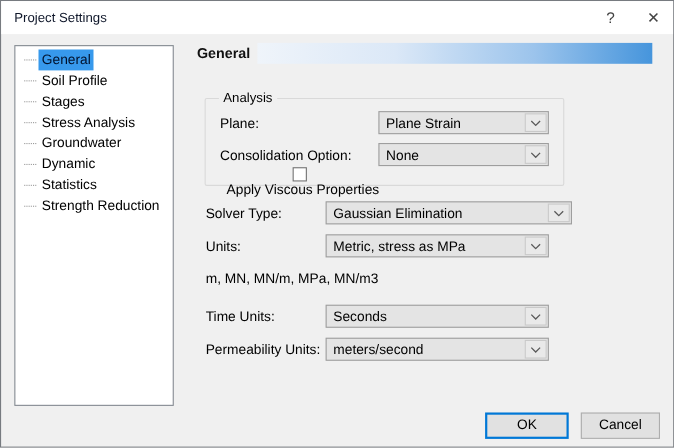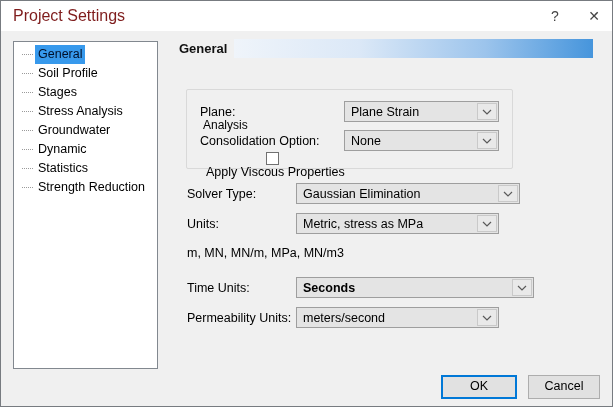--- a/index.html
+++ b/index.html
@@ -3,42 +3,42 @@
 <meta charset="utf-8">
 <style>
   html,body{margin:0;padding:0;background:#cfcfcf;}
   *{box-sizing:border-box;font-family:"Liberation Sans","DejaVu Sans",sans-serif;}
   .dialog{
     position:relative;width:613px;height:407px;background:#f0f0f0;
     border:1px solid #777b80;overflow:hidden;
   }
   
   .titlebar{position:absolute;left:0;top:0;width:100%;height:30px;background:#ffffff;}
-  .title-text{position:absolute;left:12px;top:0;height:30px;line-height:30px;font-size:16px;color:#7f1d1d;}
+  .title-text{position:absolute;left:12px;top:0;height:30px;line-height:30px;font-size:12px;color:#0f172a;}
   .cap-btn{position:absolute;top:0;width:34px;height:30px;line-height:30px;text-align:center;
     font-size:13px;color:#444;cursor:default;}
   .cap-btn.help{left:537px;font-size:14px;}
   .cap-btn.close{left:576px;font-size:14px;}
   
   .tree{position:absolute;left:12px;top:40px;width:145px;height:328px;background:#ffffff;
     border:1px solid #82888f;padding-top:3px;}
   .tree-item{position:relative;height:19px;line-height:19px;font-size:12.5px;color:#000;
     white-space:nowrap;display:flex;align-items:center;padding-left:8px;}
   .tree-line{display:inline-block;width:11px;height:0;border-top:1px dotted #9a9a9a;margin-right:2px;flex:0 0 auto;}
   .tree-item .lbl{padding:0 3px;}
   .tree-item.selected .lbl{background:#3799ec;color:#00102a;}
   
   .hdr-band{position:absolute;left:233px;top:38px;width:359px;height:19px;
     background:linear-gradient(to right,#eff4fa 0%,#dbe8f7 35%,#9cc4ec 70%,#4695dc 100%);}
   .hdr-title{position:absolute;left:178px;top:40px;font-size:13px;font-weight:bold;color:#111;}
   
   .groupbox{position:absolute;left:185px;top:88px;width:327px;height:80px;
     border:1px solid #d9d9d9;border-radius:2px;}
   .groupbox-title{position:absolute;left:12px;top:-8px;background:#f0f0f0;padding:0 4px;
-    font-size:12px;color:#000;margin-top:36px;}
+    font-size:12px;color:#000;}
   
   .fld-label{position:absolute;font-size:12.5px;color:#000;white-space:nowrap;}
   .combo{position:absolute;height:21px;background:#e4e4e4;border:1px solid #9e9e9e;
     display:flex;align-items:center;cursor:default;}
   .combo .val{flex:1;font-size:12.5px;color:#000;padding-left:6px;white-space:nowrap;overflow:hidden;}
   .combo .dd{flex:0 0 20px;height:17px;margin:1px 1px 1px 0;display:flex;align-items:center;
     justify-content:center;background:#e9e9e9;border:1px solid #c9c9c9;}
   
   .checkrow{position:absolute;display:flex;align-items:center;}
   .checkbox{width:13px;height:13px;background:#ffffff;border:1px solid #707070;flex:0 0 auto;}
@@ -145,21 +145,21 @@
     <span class="dd">
       <svg width="10" height="6" viewBox="0 0 10 6">
           <polyline points="1,1 5,5 9,1" fill="none" stroke="#5a5a5a" stroke-width="1.2"></polyline>
         </svg>
     </span>
   </div>
 
   <div class="static-text" style="left:186px;top:245px;">m, MN, MN/m, MPa, MN/m3</div>
 
   <div class="fld-label" style="left:186px;top:280px;">Time Units:</div>
-  <div class="combo" style="left:295px;top:276px;width:238px;font-weight:bold;">
+  <div class="combo" style="left:295px;top:276px;width:203px;">
     <span class="val">Seconds</span>
     <span class="dd">
       <svg width="10" height="6" viewBox="0 0 10 6">
           <polyline points="1,1 5,5 9,1" fill="none" stroke="#5a5a5a" stroke-width="1.2"></polyline>
         </svg>
     </span>
   </div>
 
   <div class="fld-label" style="left:186px;top:310px;">Permeability Units:</div>
   <div class="combo" style="left:295px;top:306px;width:203px;">

